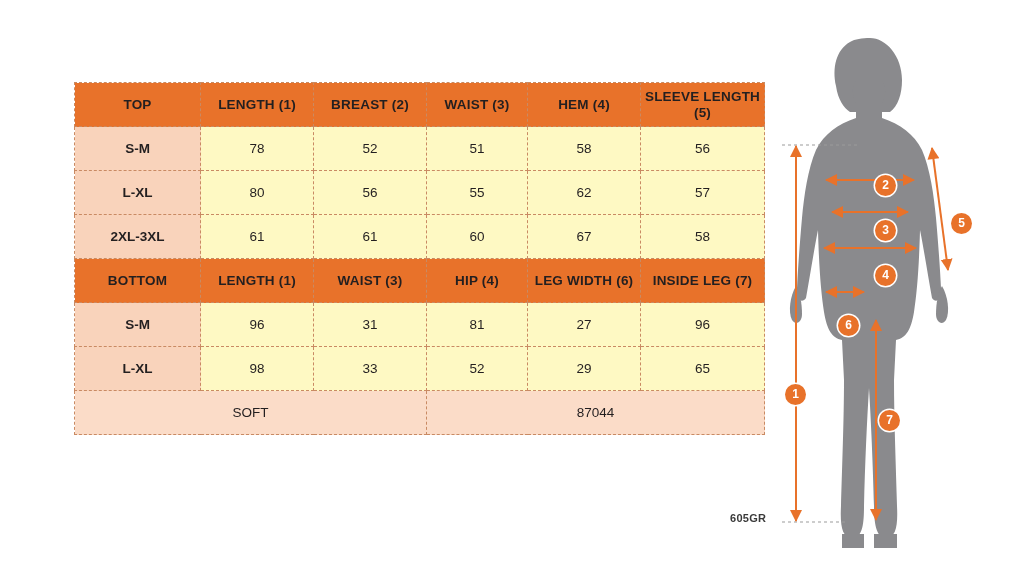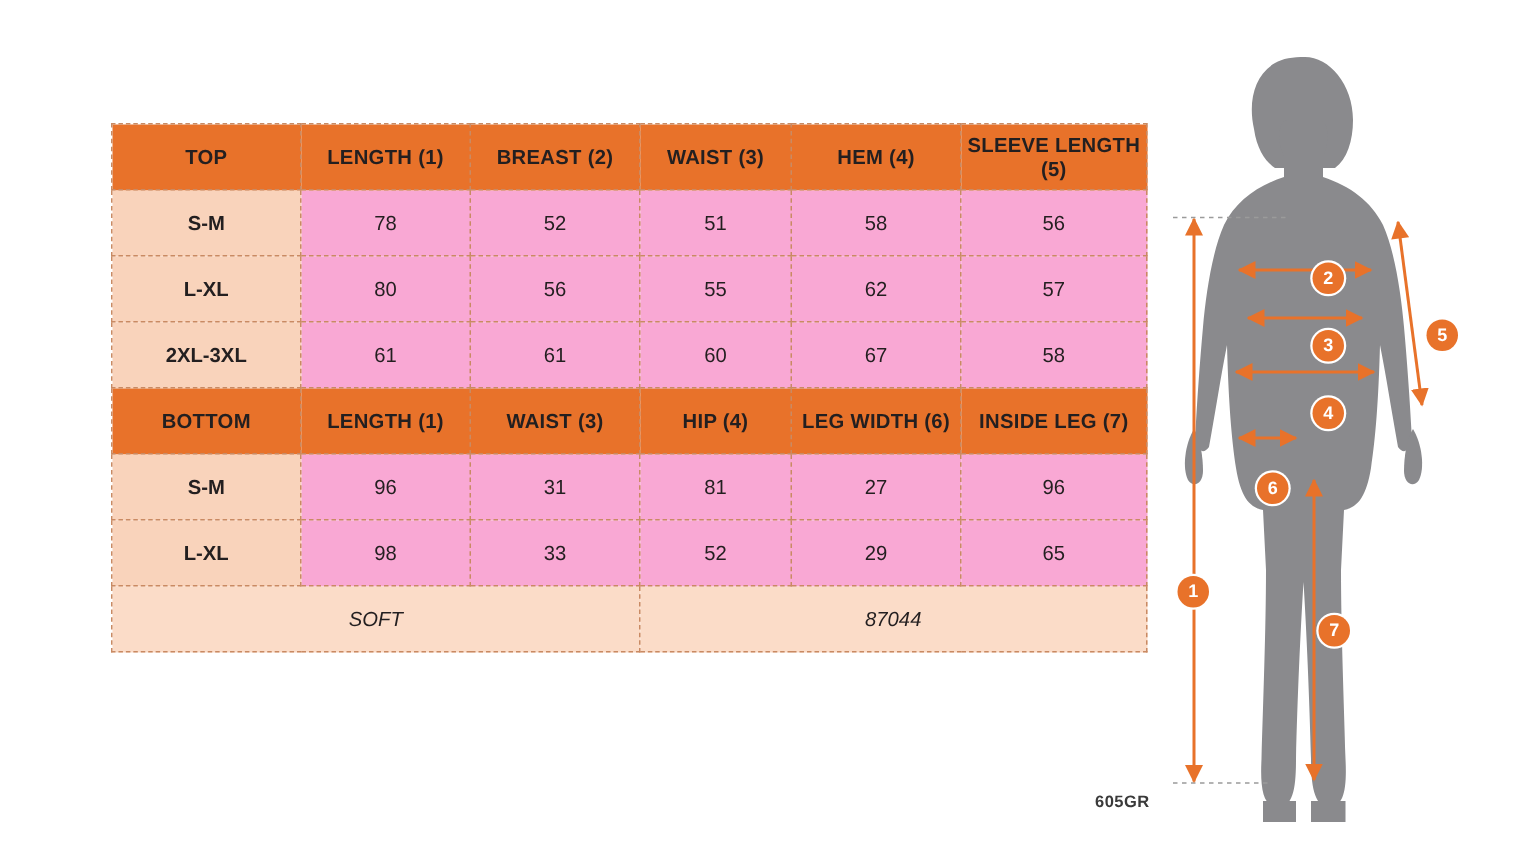--- a/index.html
+++ b/index.html
@@ -43,48 +43,47 @@
   }
   td.hdr.two-line { line-height: 1.2; }
   td.rowlabel {
     background: #f9d3bb;
     font-weight: bold;
     font-size: 13.5px;
     color: #231f20;
     margin-left: 44px;
   }
   td.val {
-    background: #f9a8d4;
+    background: #fef9c3;
     font-size: 13.5px;
     color: #231f20;
   }
   td.band {
     background: #e8722a;
     color: #ffffff;
     font-weight: bold;
     font-size: 13.5px;
   }
   td.band-val {
     background: #fbdcc8;
     font-size: 13.5px;
-    font-style: italic;
   }
 
   
   col.c0 { width: 126px; }
   col.c1 { width: 113px; }
   col.c2 { width: 113px; }
   col.c3 { width: 101px; }
   col.c4 { width: 113px; }
   col.c5 { width: 124px; }
 
   
   #code-label {
     position: absolute;
-    left: 730px; top: 529px;
+    left: 730px; top: 512px;
     font-size: 11px;
     color: #3a3a3a;
     font-weight: bold;
     letter-spacing: .3px;
   }
 
   
   #figure-area {
     position: absolute;
     left: 772px; top: 20px;

